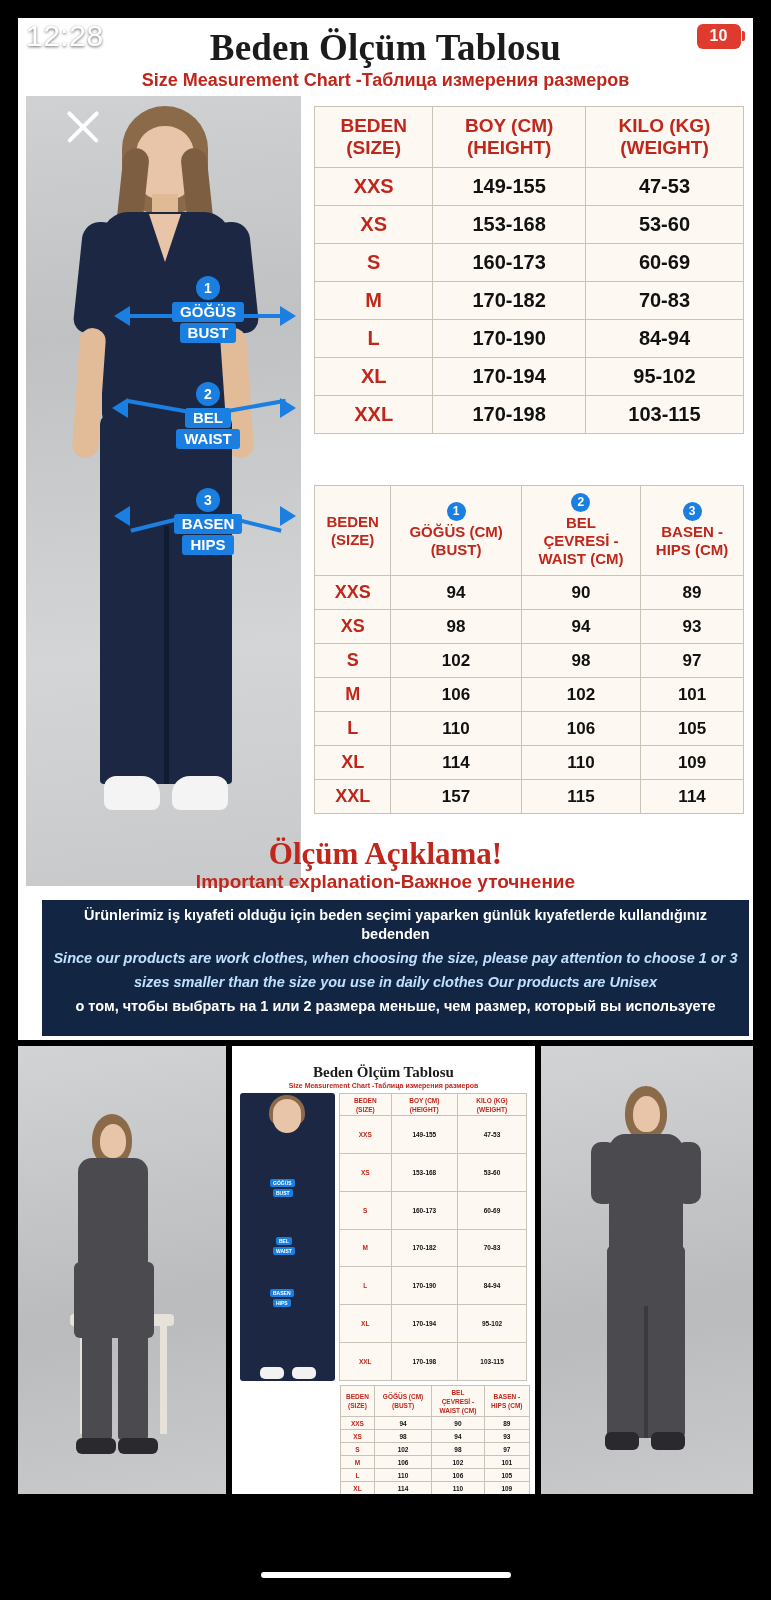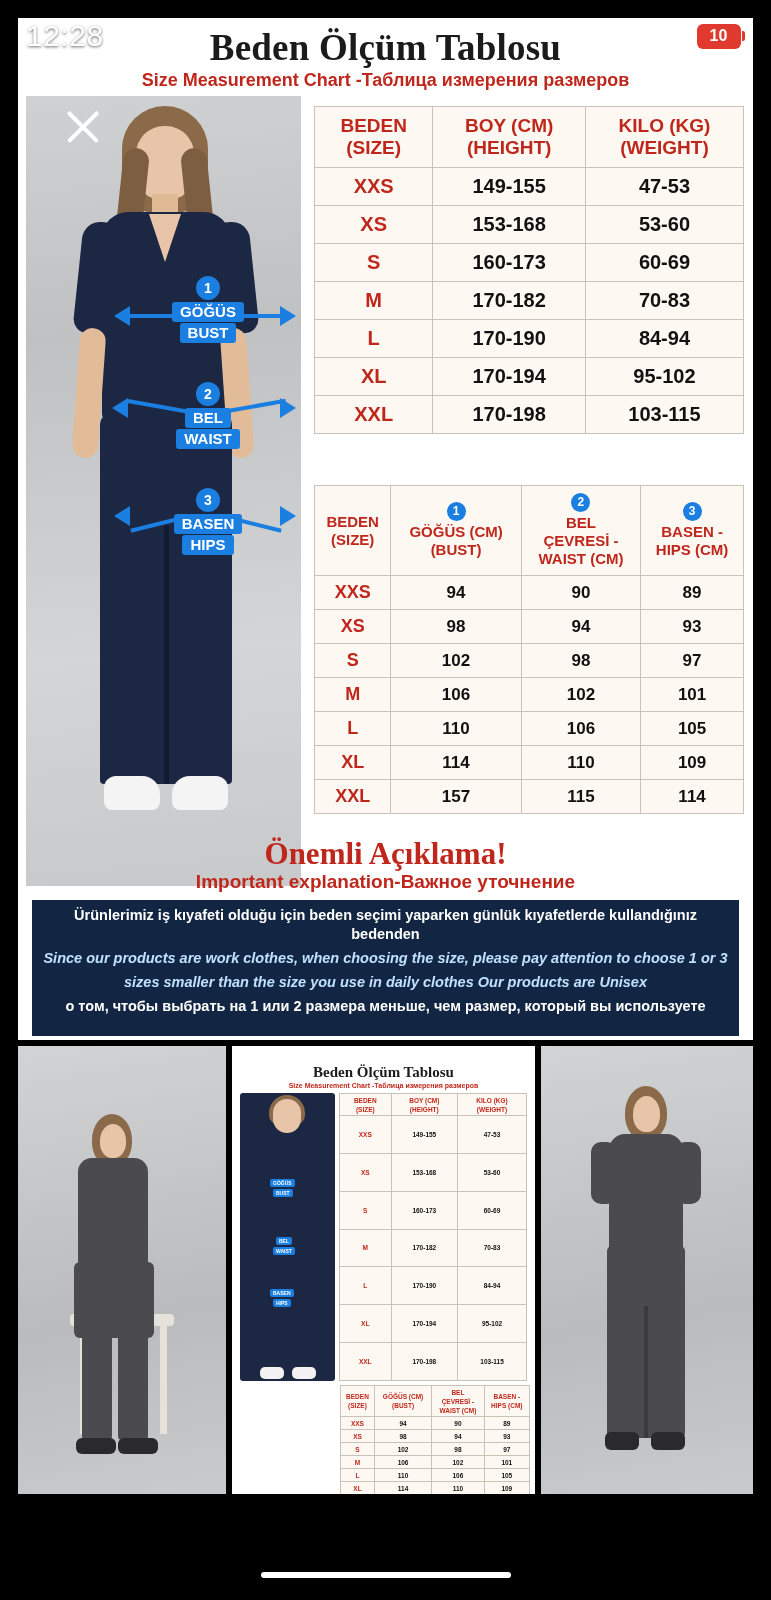--- a/index.html
+++ b/index.html
@@ -195,21 +195,21 @@
   .notice-title {
     position: absolute; left: 0; right: 0; top: 818px; text-align: center;
     font-family: "Liberation Serif", serif;
     font-size: 31px; font-weight: 700; color: #c0271c;
   }
   .notice-sub {
     position: absolute; left: 0; right: 0; top: 853px; text-align: center;
     font-size: 19px; font-weight: 700; color: #c0271c;
   }
   #notice-box {
-    position: absolute; left: 14px; top: 882px; width: 707px; height: 136px;
+    position: absolute; left: 24px; top: 882px; width: 707px; height: 136px;
     background: #122644; color: #fff; padding: 6px 10px;
   }
   #notice-box p {
     text-align: center; font-size: 14.5px; line-height: 19px; font-weight: 600;
   }
   #notice-box p.en { color: #bfe0ff; font-style: italic; margin: 5px 0; }
   #notice-box p.ru { color: #ffffff; }
 
   
   #thumbs {
@@ -443,21 +443,21 @@
           </tr>
           <tr>
             <td class="size">XXL</td>
             <td class="val">157</td>
             <td class="val">115</td>
             <td class="val">114</td>
           </tr>
         </tbody>
       </table>
 
-      <div class="notice-title">Önemli Açıklama!</div>
+      <div class="notice-title">Ölçüm Açıklama!</div>
       <div class="notice-sub">Important explanation-Важное уточнение</div>
       <div id="notice-box">
         <p>Ürünlerimiz iş kıyafeti olduğu için beden seçimi yaparken günlük kıyafetlerde kullandığınız bedenden</p>
         <p class="en">Since our products are work clothes, when choosing the size, please pay attention to choose 1 or 3</p>
         <p class="en">sizes smaller than the size you use in daily clothes Our products are Unisex</p>
         <p class="ru">о том, чтобы выбрать на 1 или 2 размера меньше, чем размер, который вы используете</p>
 
       </div>
 
     </div>

